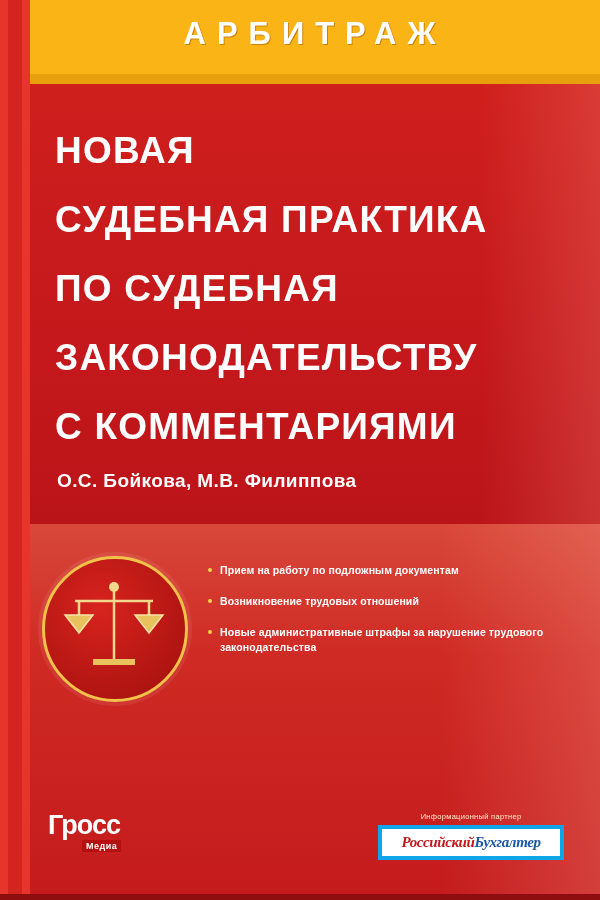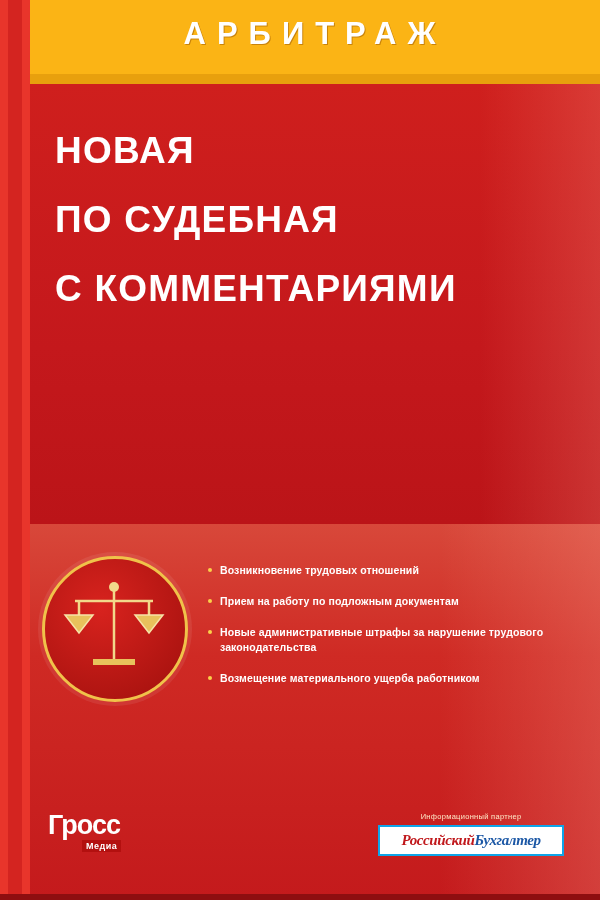--- a/index.html
+++ b/index.html
@@ -207,21 +207,21 @@
     text-align: center;
   }
   .partner-label {
     color: #ffe9c8;
     font-size: 7.5px;
     letter-spacing: 0.3px;
     margin-bottom: 4px;
   }
   .partner-logo {
     background: #ffffff;
-    border: 2px solid #0ea5e9;
+    border: 4px solid #0ea5e9;
     padding: 5px 6px;
     color: #c0181c;
     font-size: 15px;
     font-weight: bold;
     font-style: italic;
     letter-spacing: -0.4px;
     font-family: "Liberation Serif", serif;
   }
   .partner-logo .b2 {
     color: #1b57a5;
@@ -247,48 +247,50 @@
 
   <div class="top-banner">
     <div class="top-title">АРБИТРАЖ</div>
     <div class="band"></div>
   </div>
 
   <div class="main-field"></div>
 
   <div class="title-block">
     <div class="title-line">НОВАЯ</div>
+    <div class="title-line">СУДЕБНАЯ ПРАКТИКА</div>
     <div class="title-line">ПО СУДЕБНАЯ</div>
+    <div class="title-line">ЗАКОНОДАТЕЛЬСТВУ</div>
     <div class="title-line">С КОММЕНТАРИЯМИ</div>
   </div>
 
+  <div class="authors">О.С. Бойкова, М.В. Филиппова</div>
 
   <div class="lower-panel"></div>
 
   <div class="emblem">
     <svg width="110" height="105" viewBox="0 0 110 105" xmlns="http://www.w3.org/2000/svg">
       <g stroke="#f2d88a" stroke-width="2.5" fill="none">
         <line x1="55" y1="14" x2="55" y2="84"></line>
         <line x1="16" y1="26" x2="94" y2="26"></line>
         <line x1="38" y1="86" x2="72" y2="86"></line>
         <line x1="20" y1="26" x2="20" y2="40"></line>
         <line x1="90" y1="26" x2="90" y2="40"></line>
       </g>
       <ellipse cx="55" cy="12" rx="5" ry="5" fill="#f2d88a"></ellipse>
       <path d="M6 40 L34 40 L20 58 Z" fill="#e8c25c" stroke="#f7e3a8" stroke-width="1.5"></path>
       <path d="M76 40 L104 40 L90 58 Z" fill="#e8c25c" stroke="#f7e3a8" stroke-width="1.5"></path>
       <rect x="34" y="84" width="42" height="6" fill="#e8c25c"></rect>
     </svg>
   </div>
 
   <div class="bullets">
+    <div class="bullet">Прием на работу по подложным документам</div>
     <div class="bullet">Возникновение трудовых отношений</div>
-    <div class="bullet">Прием на работу по подложным документам</div>
     <div class="bullet">Новые административные штрафы за нарушение трудового законодательства</div>
-    <div class="bullet">Возмещение материального ущерба работником</div>
   </div>
 
   <div class="publisher">
     <div class="publisher-main">Гросс</div>
     <div class="publisher-sub">Медиа</div>
   </div>
 
   <div class="partner">
     <div class="partner-label">Информационный партнер</div>
     <div class="partner-logo">

